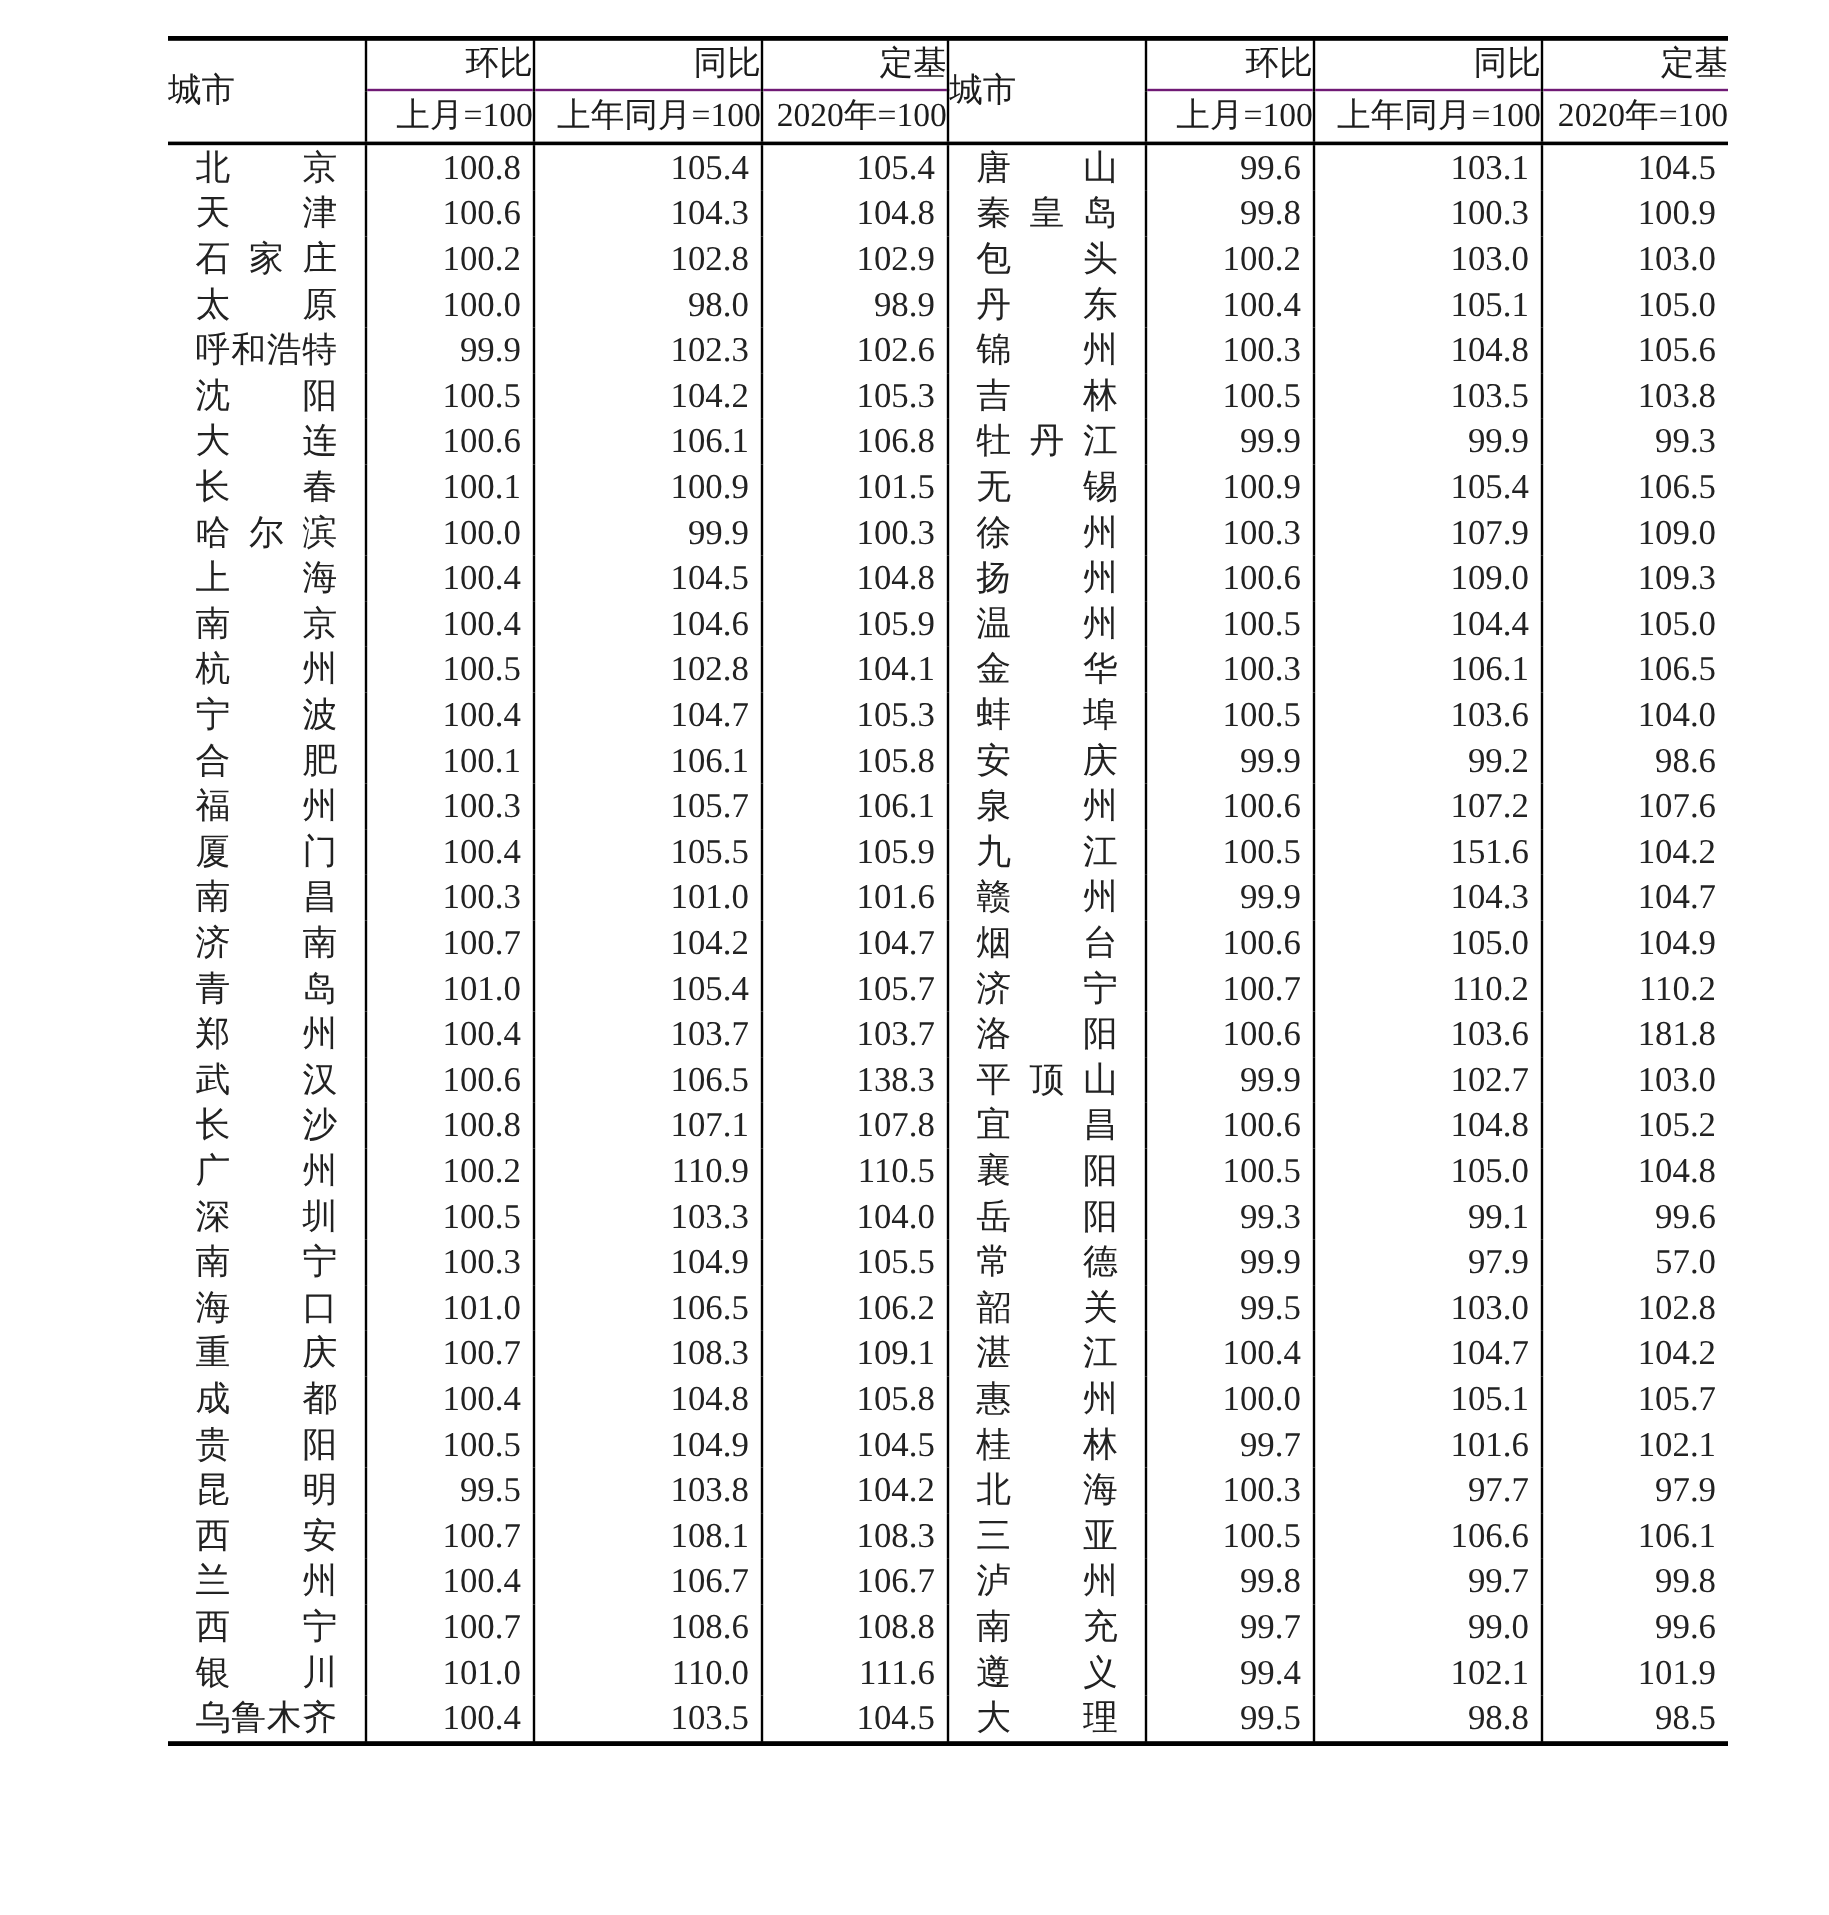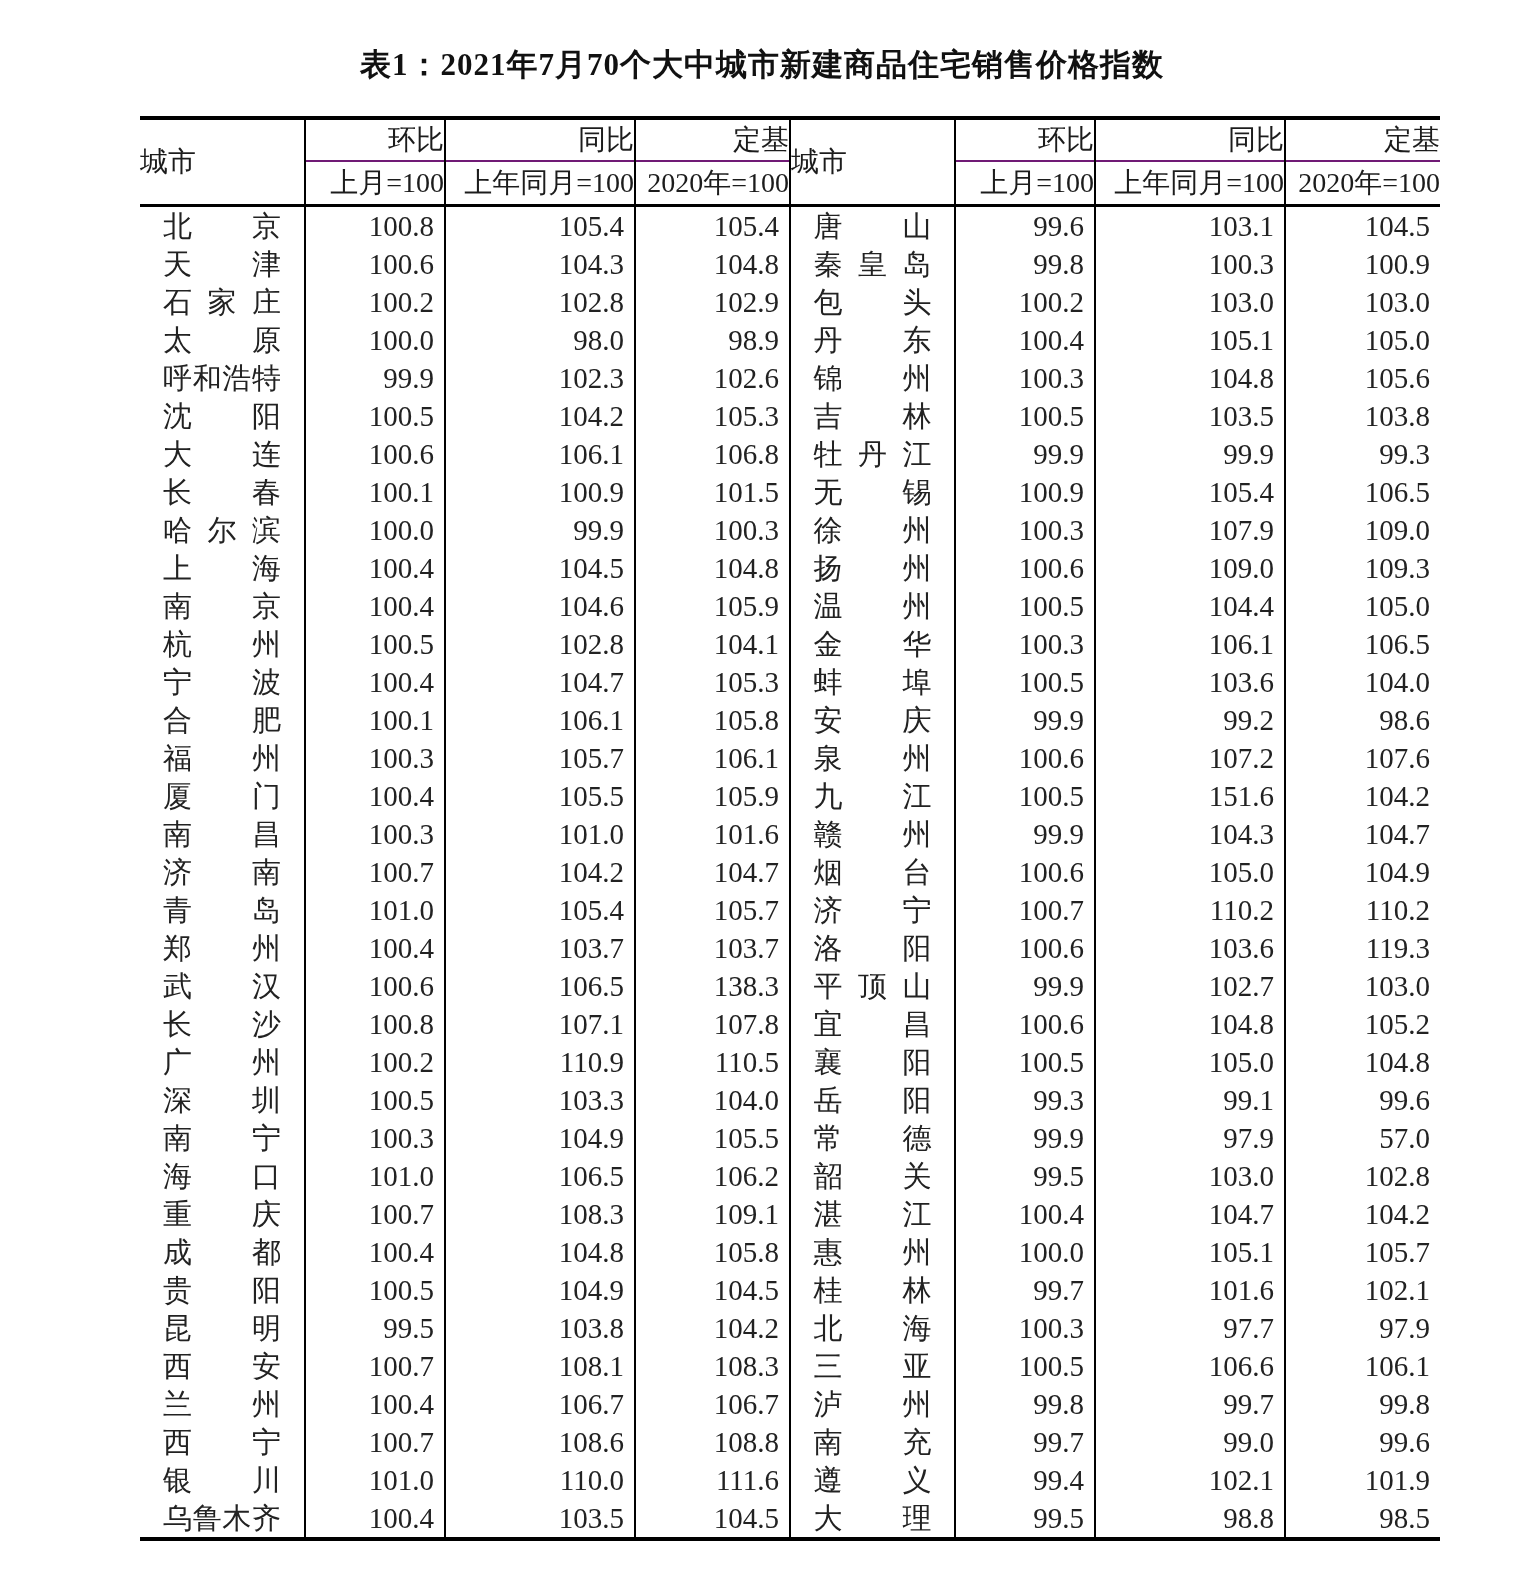--- a/index.html
+++ b/index.html
@@ -67,21 +67,20 @@
     white-space: nowrap;
     color: #222222;
   }
   span.city-name i { font-style: normal; }
 </style>
 </head>
 <body>
 
 <div class="page">
 
-  <div class="title">表1：2021年7月70个大中城市新建商品住宅销售价格指数</div>
 
   <table class="idx">
     <colgroup>
       <col class="c1" style="width:165px">
       <col class="c2" style="width:140px">
       <col class="c3" style="width:190px">
       <col class="c4" style="width:155px">
       <col class="c5" style="width:165px">
       <col class="c6" style="width:140px">
       <col class="c7" style="width:190px">
@@ -505,21 +504,21 @@
           <td class="num vline">103.7</td>
           <td class="num vline">103.7</td>
           <td class="city vline">
             <span class="city-name">
               <i>洛</i>
               <i>阳</i>
             </span>
           </td>
           <td class="num vline">100.6</td>
           <td class="num vline">103.6</td>
-          <td class="num vline">119.3</td>
+          <td class="num vline">181.8</td>
         </tr>
         <tr>
           <td class="city">
             <span class="city-name">
               <i>武</i>
               <i>汉</i>
             </span>
           </td>
           <td class="num vline">100.6</td>
           <td class="num vline">106.5</td>

